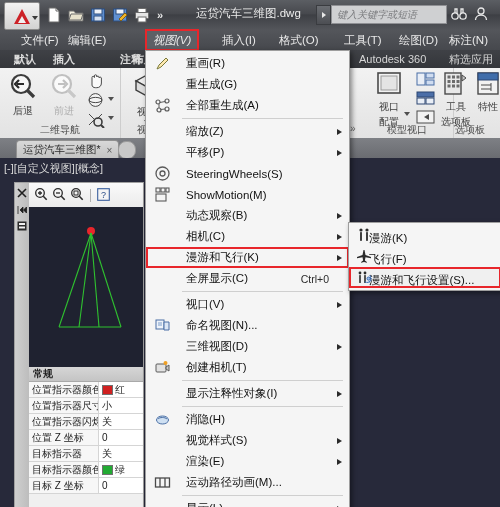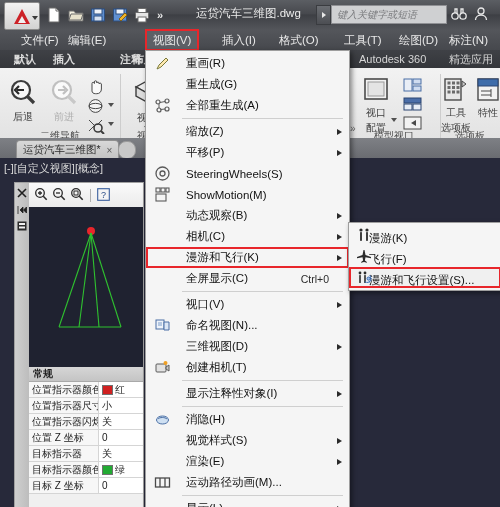--- a/index.html
+++ b/index.html
@@ -84,21 +84,21 @@
     padding:0 6px;white-space:nowrap;font-weight:bold;
   }
   .ribtabs .rt.lite{font-weight:normal;color:#d6d6d6;}
 
   
   .ribbon{
     position:absolute;left:0;top:68px;width:500px;height:70px;
     background:linear-gradient(to bottom,#f2f2f2,#e3e3e3);
     border-bottom:1px solid #b8b8b8;
   }
-  .panel{position:absolute;top:0;height:70px;border-right:1px solid #cdcdcd;margin-top:6px;}
+  .panel{position:absolute;top:0;height:70px;border-right:1px solid #cdcdcd;}
   .panel-label{
     position:absolute;bottom:1px;left:0;width:100%;text-align:center;
     font-size:10px;color:#4a4a4a;white-space:nowrap;
   }
   .bigbtn{position:absolute;text-align:center;width:40px;}
   .bigbtn .cap{font-size:10px;color:#3c3c3c;display:block;margin-top:1px;white-space:nowrap;}
   .bigbtn.dis .cap{color:#adadad;}
   .smbtn{position:absolute;width:20px;height:18px;}
   .dd{position:absolute;width:0;height:0;
     border-left:3px solid transparent;border-right:3px solid transparent;border-top:4px solid #505050;}
@@ -261,21 +261,21 @@
       <svg width="16" height="16" viewBox="0 0 16 16">
           <circle cx="8" cy="5" r="3" fill="none" stroke="#e9e9e9" stroke-width="1.3"></circle>
           <path d="M2.5 14c0-3 2.5-5 5.5-5s5.5 2 5.5 5" fill="none" stroke="#e9e9e9" stroke-width="1.3"></path>
         </svg>
     </div>
   </div>
 
   <div class="menubar">
     <div class="mi" style="left:14px;">文件(F)</div>
     <div class="mi" style="left:61px;">编辑(E)</div>
-    <div class="mi sel" style="left:146px;">视图(V)</div>
+    <div class="mi sel" style="left:146px;font-style:italic;">视图(V)</div>
     <div class="mi" style="left:215px;">插入(I)</div>
     <div class="mi" style="left:272px;">格式(O)</div>
     <div class="mi" style="left:337px;">工具(T)</div>
     <div class="mi" style="left:392px;">绘图(D)</div>
     <div class="mi" style="left:442px;">标注(N)</div>
   </div>
 
   <div class="ribtabs">
     <div class="rt" style="left:8px;">默认</div>
     <div class="rt" style="left:47px;">插入</div>
@@ -339,21 +339,21 @@
       <div class="dd" style="left:24px;top:52px;"></div>
       <div class="panel-label">视图</div>
     </div>
 
     <div class="panel" style="left:174px;width:174px;border-right:none;">
       <div class="dd" style="left:166px;top:12px;"></div>
       <div class="dd" style="left:166px;top:32px;"></div>
       <div class="panel-exp" style="left:146px;top:40px;color:#6a6a6a;">60</div>
     </div>
 
-    <div class="panel" style="left:348px;width:92px;">
+    <div class="panel" style="left:361px;width:92px;">
       <div class="bigbtn" style="left:8px;top:3px;width:40px;">
         <svg width="30" height="26" viewBox="0 0 30 26">
             <rect x="4" y="2" width="22" height="20" fill="#f2f2f2" stroke="#4a4a4a" stroke-width="1.6"></rect>
             <rect x="7" y="5" width="16" height="14" fill="#e4e4e4" stroke="#9a9a9a"></rect>
           </svg>
         <span class="cap">视口</span>
         <span class="cap">配置</span>
       </div>
       <div class="dd" style="left:43px;top:44px;"></div>
       <div class="smbtn" style="left:55px;top:3px;">

